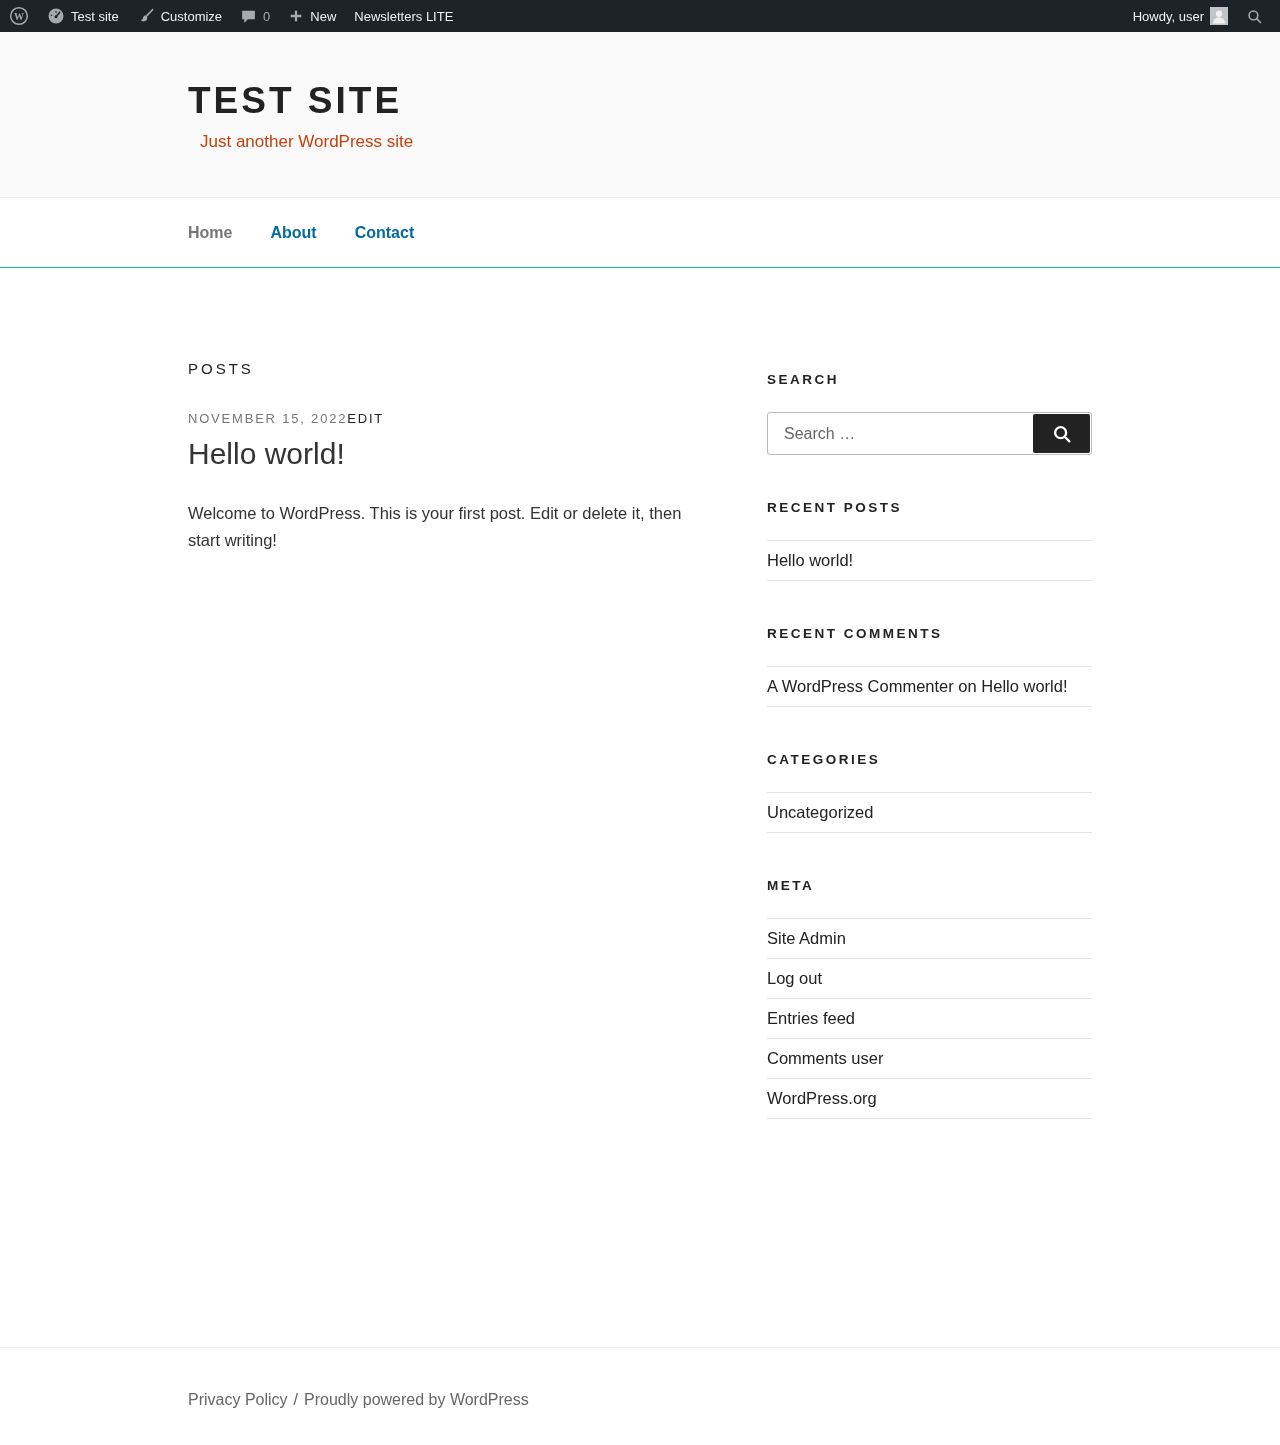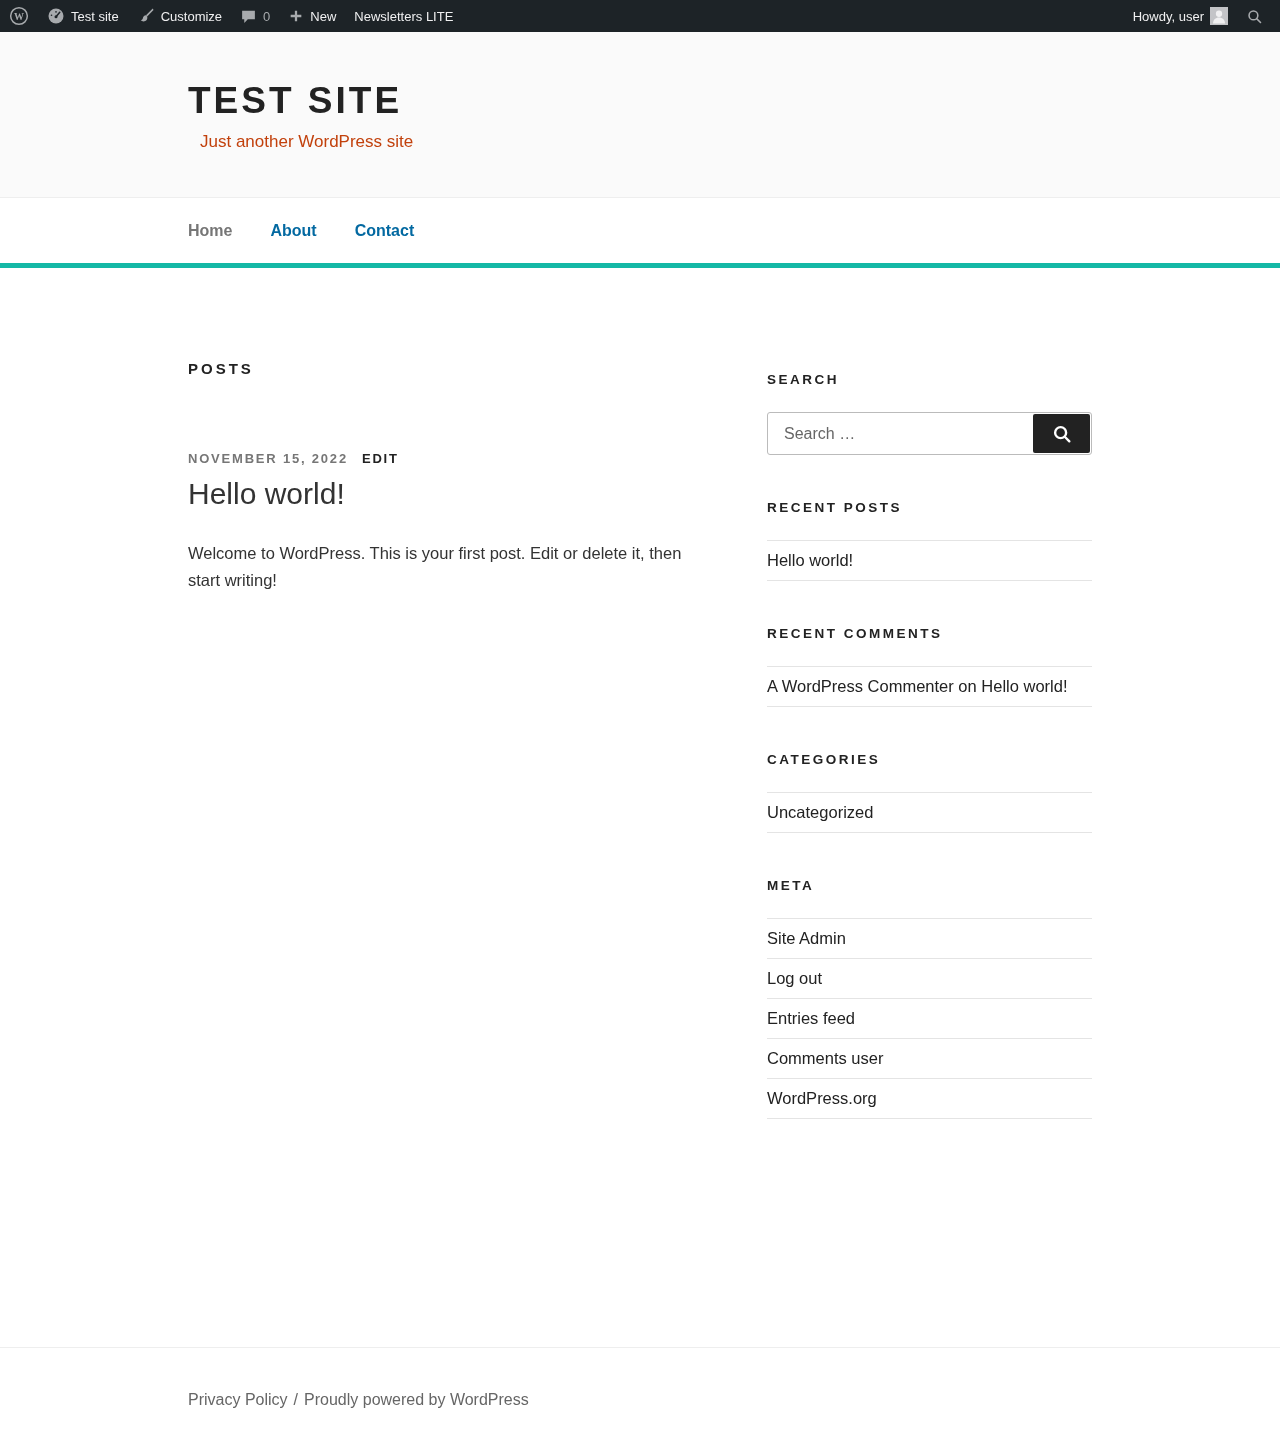--- a/index.html
+++ b/index.html
@@ -31,43 +31,43 @@
   .inner { width: 904px; margin: 0 auto; }
   .site-title {
     margin: 0; padding-top: 50px;
     font-size: 37px; font-weight: 800; letter-spacing: 3px;
     color: #222; line-height: 1;
   }
   .site-tagline { margin: 13px 0 0 12px; font-size: 17px; color: #c2410c; }
 
   
   .main-nav {
-    background: #fff; border-top: 1px solid #eee; border-bottom: 5px solid #14b8a6;
+    background: #fff; border-top: 1px solid #eee; border-bottom: 1px solid #14b8a6;
     height: 71px;
   }
   .main-nav .inner { display: flex; align-items: center; height: 100%; }
   .nav-link {
     font-size: 16px; font-weight: bold; color: #0369a1; text-decoration: none;
     margin-right: 38px; cursor: pointer;
   }
   .nav-link.current { color: #767676; }
 
   
   .wrap {
     display: flex; justify-content: space-between;
     padding-top: 92px; min-height: 1079px;
   }
   .content-col { width: 524px; }
   .sidebar-col { width: 325px; }
 
   .page-title {
-    margin: 0 0 74px 0; font-size: 15px; font-weight: 700;
+    margin: 0 0 34px 0; font-size: 15px; font-weight: 400;
     letter-spacing: 3px; color: #222;
   }
-  .entry-meta { display: flex; gap: 14px; font-size: 13px; font-weight: bold; letter-spacing: 1.8px; }
+  .entry-meta { display: flex; font-size: 13px; font-weight: normal; letter-spacing: 1.8px; }
   .entry-date { color: #767676; }
   .edit-link { color: #222; text-decoration: none; cursor: pointer; }
   .entry-title {
     margin: 9px 0 0 0; font-size: 30px; font-weight: 300; color: #333; line-height: 1.25;
   }
   .entry-body { margin: 27px 0 0 0; font-size: 16.5px; line-height: 1.65; color: #333; max-width: 510px; }
 
   
   .widget { margin-bottom: 45px; }
   .widget-title {

